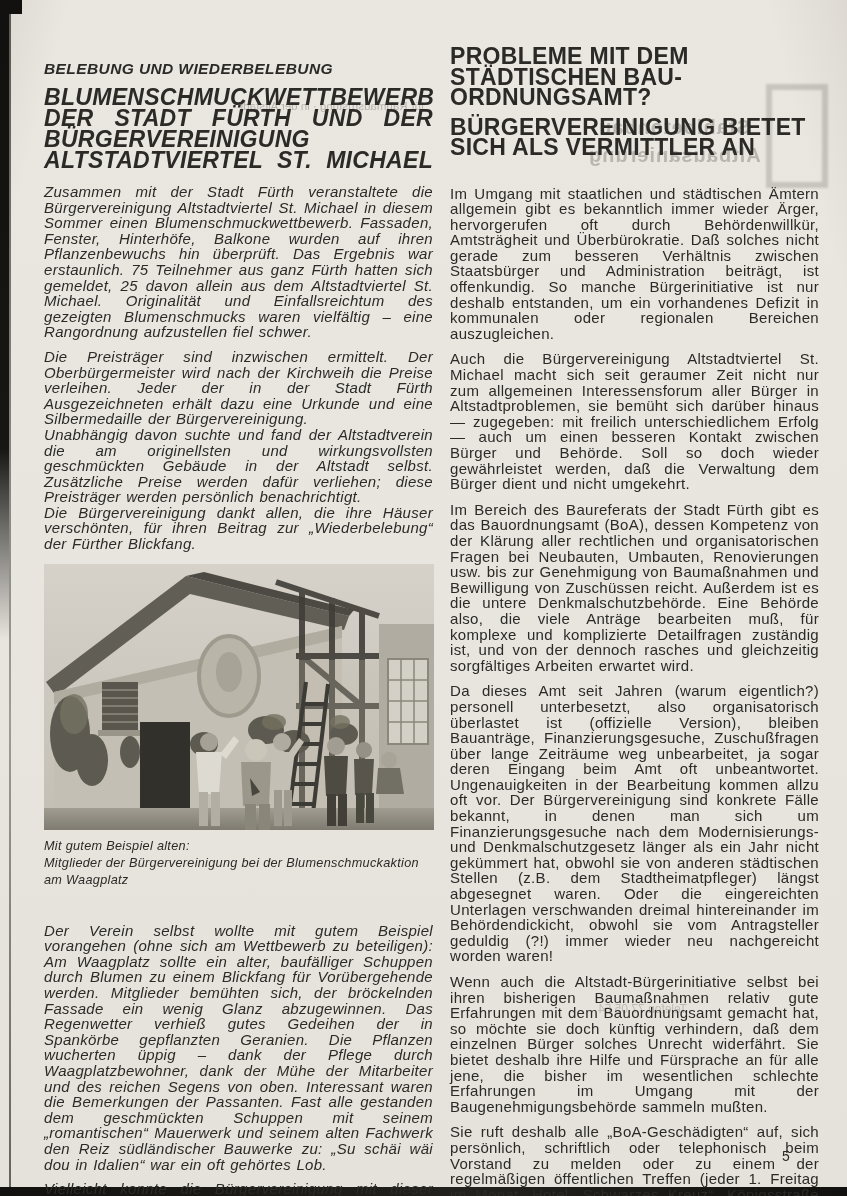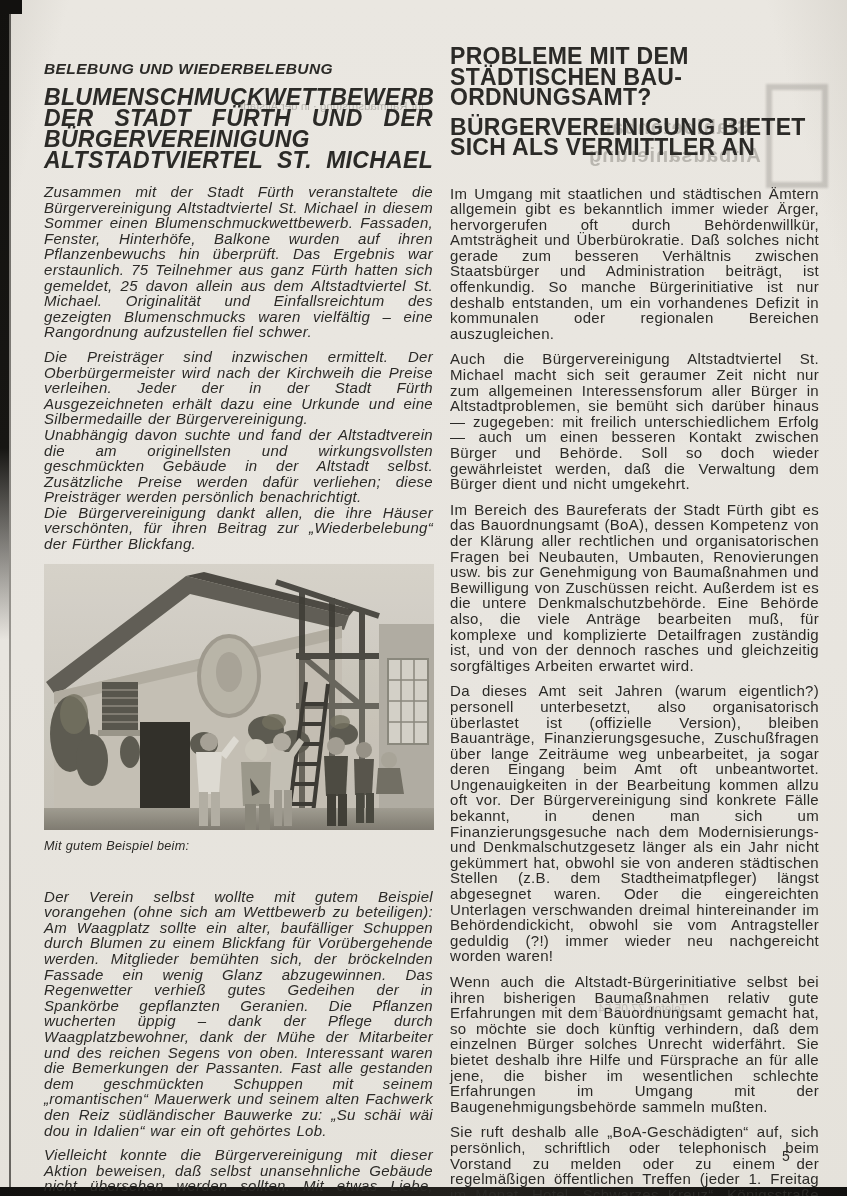--- a/index.html
+++ b/index.html
@@ -181,21 +181,22 @@
           <rect x="312" y="229" width="8" height="30" fill="#46443c"></rect>
           <rect x="322" y="229" width="8" height="30" fill="#46443c"></rect>
 
           <circle cx="345" cy="196" r="8" fill="#aba69b"></circle>
           <path d="M334 204 h22 l4 26 h-28 z" fill="#716e63"></path>
         </g>
 
         <rect x="0" y="0" width="390" height="266" fill="#8d887c" opacity="0.06"></rect>
       </svg>
       <div class="caption">
-        <div>Mit gutem Beispiel beim:</div>
+        <div>Mit gutem Beispiel alten:</div>
+        <div>Mitglieder der Bürgervereinigung bei der Blumenschmuckaktion am Waagplatz</div>
       </div>
     </div>
 
     <p class="para after-photo">Der Verein selbst wollte mit gutem Beispiel vorangehen (ohne sich am Wettbewerb zu beteiligen): Am Waagplatz sollte ein alter, baufälliger Schuppen durch Blumen zu einem Blickfang für Vorübergehende werden. Mitglieder bemühten sich, der bröckelnden Fassade ein wenig Glanz abzugewinnen. Das Regenwetter verhieß gutes Gedeihen der in Spankörbe gepflanzten Geranien. Die Pflanzen wucherten üppig – dank der Pflege durch Waagplatzbewohner, dank der Mühe der Mitarbeiter und des reichen Segens von oben. Interessant waren die Bemerkungen der Passanten. Fast alle gestanden dem geschmückten Schuppen mit seinem „romantischen“ Mauerwerk und seinem alten Fachwerk den Reiz südländischer Bauwerke zu: „Su schäi wäi dou in Idalien“ war ein oft gehörtes Lob.</p>
     <p class="para">Vielleicht konnte die Bürgervereinigung mit dieser Aktion beweisen, daß selbst unansehnliche Gebäude nicht übersehen werden sollten. Mit etwas Liebe, einigen guten Einfällen und ein paar Stunden Arbeit können sie vom Alltagsgrau befreit werden. Es lohnt sich.</p>
   </div>
 
   <div class="col-right">
     <h2 class="headline-r">PROBLEME MIT DEM STÄDTISCHEN BAU­ORDNUNGSAMT?</h2>
     <h2 class="headline-r last">BÜRGERVEREINIGUNG BIETET SICH ALS VERMITTLER AN</h2>

